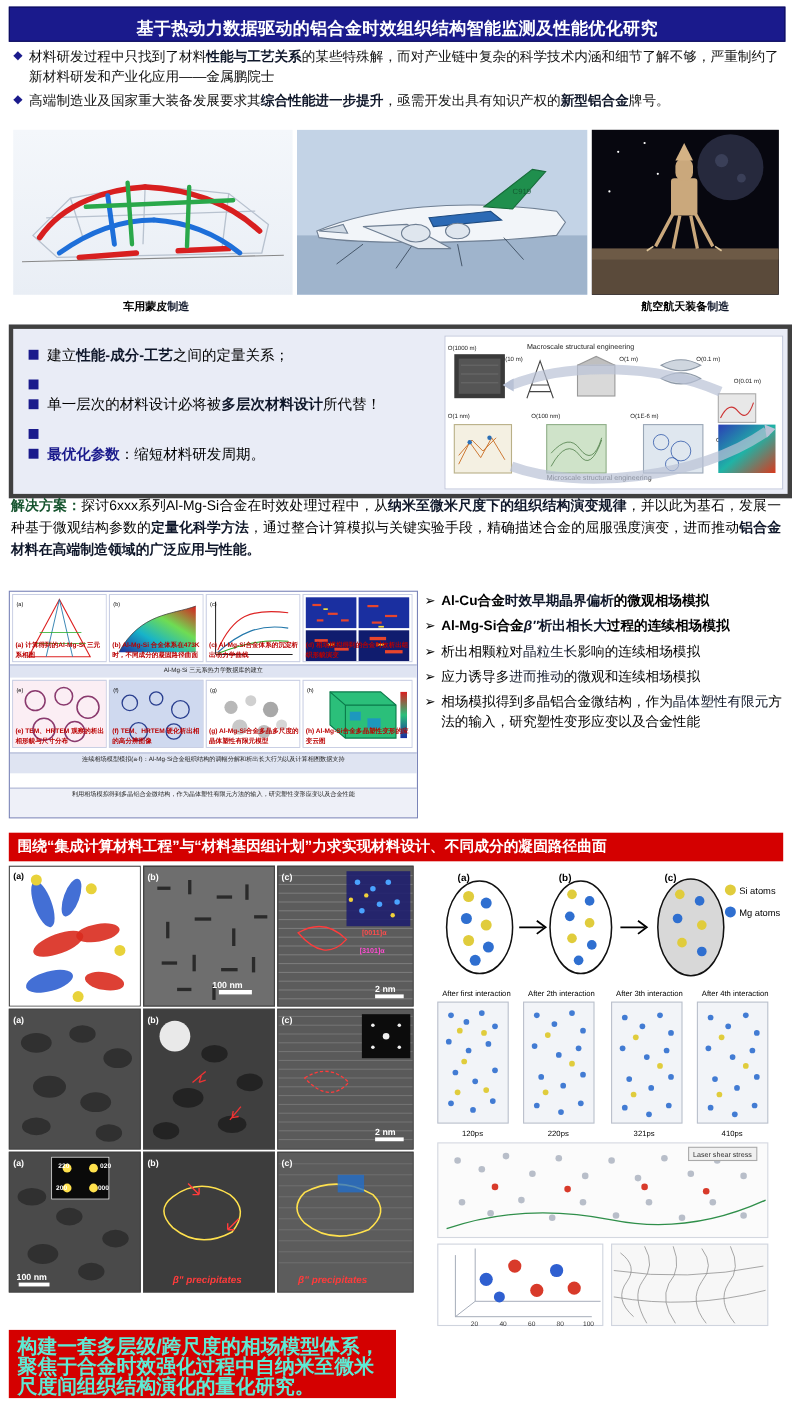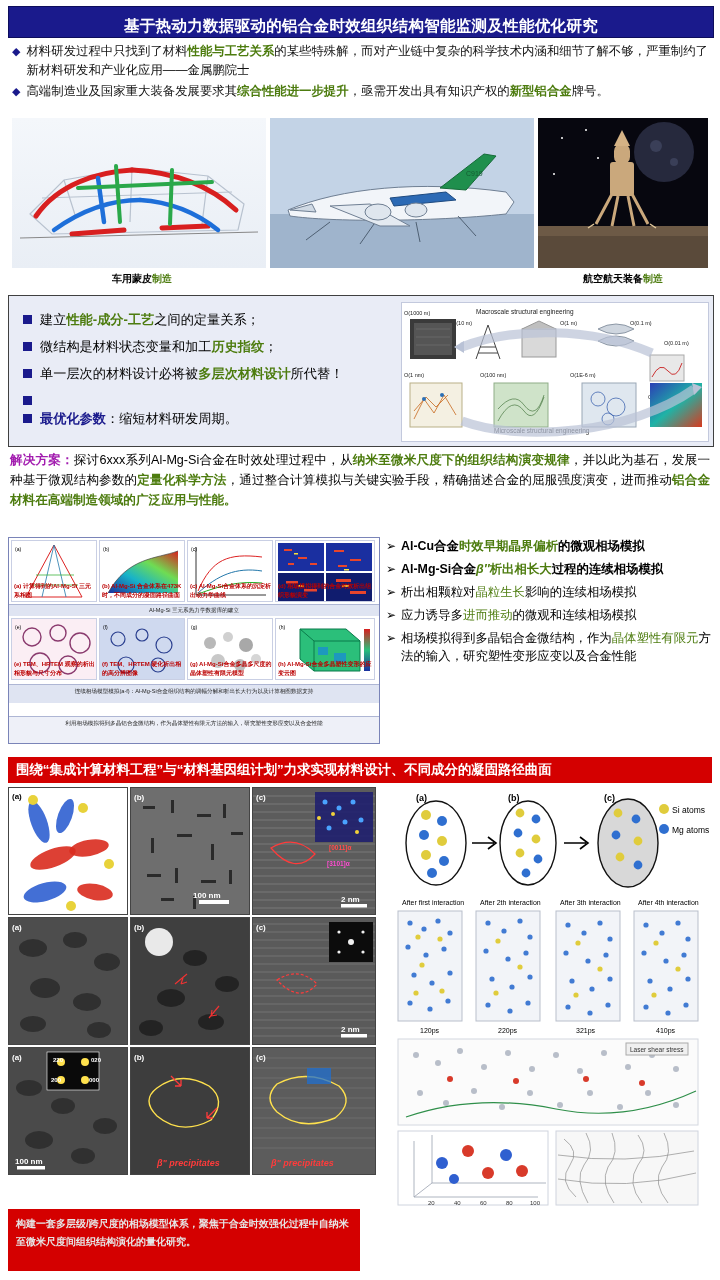--- a/index.html
+++ b/index.html
@@ -25,21 +25,21 @@
   }
 
   
   .bullets{
     position:absolute;left:12px;top:42px;width:696px;
     font-size:12.4px;line-height:19px;color:#111;
   }
   .b-row{display:flex;align-items:flex-start;margin-bottom:2px;}
   .b-dia{color:#1a1a8c;font-size:11px;margin-right:6px;line-height:19px;}
   .b-txt{flex:1;}
-  .red{color:#4d7c0f;}
+  .red{color:#0f172a;}
   .blue{color:#1a1a8c;}
   .bold{font-weight:bold;}
 
   
   .strip{position:absolute;left:12px;top:118px;width:696px;height:150px;}
   .img-car{position:absolute;left:0;top:0;width:254px;height:150px;
     background:linear-gradient(180deg,#f4f7fb 0%,#e9eef5 100%);overflow:hidden;}
   .img-plane{position:absolute;left:258px;top:0;width:264px;height:150px;
     background:linear-gradient(180deg,#dde6f2 0%,#b9c9de 100%);overflow:hidden;}
   .img-space{position:absolute;left:526px;top:0;width:170px;height:150px;
@@ -50,34 +50,34 @@
 
   .caps{position:absolute;left:12px;top:272px;width:696px;height:20px;font-size:10px;font-weight:bold;}
   .cap{position:absolute;text-align:center;}
   .cap1{left:40px;width:180px;}
   .cap2{left:258px;width:264px;}
   .cap3{left:526px;width:170px;}
 
   
   .panel{
     position:absolute;left:8px;top:295px;width:704px;height:150px;
-    background:#e9ecf6;border:1px solid #404040;
+    background:#e9ecf6;border:4px solid #404040;
   }
   .panel-list{position:absolute;left:14px;top:10px;width:370px;font-size:13.2px;line-height:27px;}
   .pl-row{display:flex;align-items:flex-start;}
   .sq{width:9px;height:9px;background:#1a1a8c;margin:9px 8px 0 0;flex:none;}
   .sq.blue2{background:#1a1a8c;}
   .panel-fig{position:absolute;left:392px;top:6px;width:306px;height:138px;background:#ffffff;border:1px solid #c3c9dd;overflow:hidden;}
 
   
   .solution{
     position:absolute;left:10px;top:450px;width:700px;
     font-size:12.6px;line-height:20px;text-align:justify;
   }
-  .sol-key{color:#a21caf;font-weight:bold;}
+  .sol-key{color:#14532d;font-weight:bold;}
 
   
   .figgrid{position:absolute;left:8px;top:537px;width:370px;height:205px;border:1px solid #7a84b8;background:#fff;overflow:hidden;}
   .fg-cell{position:absolute;box-sizing:border-box;border:1px solid #c9cfe4;overflow:hidden;}
   .fg-lab{position:absolute;left:2px;bottom:1px;font-size:6px;color:#b00;font-weight:bold;}
   .fg-band{position:absolute;left:0;width:100%;height:11px;background:#dfe4f2;border-top:1px solid #aeb6d4;font-size:5.6px;color:#222;text-align:center;line-height:11px;}
 
   .arrowlist{position:absolute;left:386px;top:537px;width:326px;font-size:12.4px;line-height:18px;}
   .al-row{display:flex;align-items:flex-start;margin-bottom:5px;}
   .al-ar{color:#000;margin-right:5px;font-size:12px;line-height:18px;}
@@ -91,21 +91,21 @@
 
   
   .bottom{position:absolute;left:8px;top:787px;width:704px;height:420px;}
   .bl{position:absolute;left:0;top:0;width:368px;height:420px;}
   .br{position:absolute;left:372px;top:0;width:332px;height:420px;}
   .cellA{position:absolute;box-sizing:border-box;border:1px solid #444;overflow:hidden;background:#111;}
 
   
   .redbox{
     position:absolute;left:8px;top:1209px;width:352px;height:62px;
-    background:#d40000;color:#e5e5e5;font-weight:bold;font-size:10px;
+    background:#d40000;color:#5eead4;font-weight:bold;font-size:18px;
     padding:6px 8px;box-sizing:border-box;line-height:18px;
   }
 </style>
 </head>
 <body>
 
 <div class="page">
 
   <div class="title-bar">
     <div class="t">基于热动力数据驱动的铝合金时效组织结构智能监测及性能优化研究</div>
@@ -208,21 +208,20 @@
   </div>
 
   <div class="panel">
     <div class="panel-list">
       <div class="pl-row">
           <span class="sq"></span>
           <span>建立<span class="red bold">性能-成分-工艺</span>之间的定量关系；</span>
         </div>
       <div class="pl-row">
           <span class="sq"></span>
-          <span>微结构是材料状态变量和加工<span class="red bold">历史指纹</span>；</span>
         </div>
       <div class="pl-row">
           <span class="sq"></span>
           <span>单一层次的材料设计必将被<span class="red bold">多层次材料设计</span>所代替！</span>
         </div>
       <div class="pl-row">
           <span class="sq"></span>
         </div>
       <div class="pl-row">
           <span class="sq blue2"></span>

